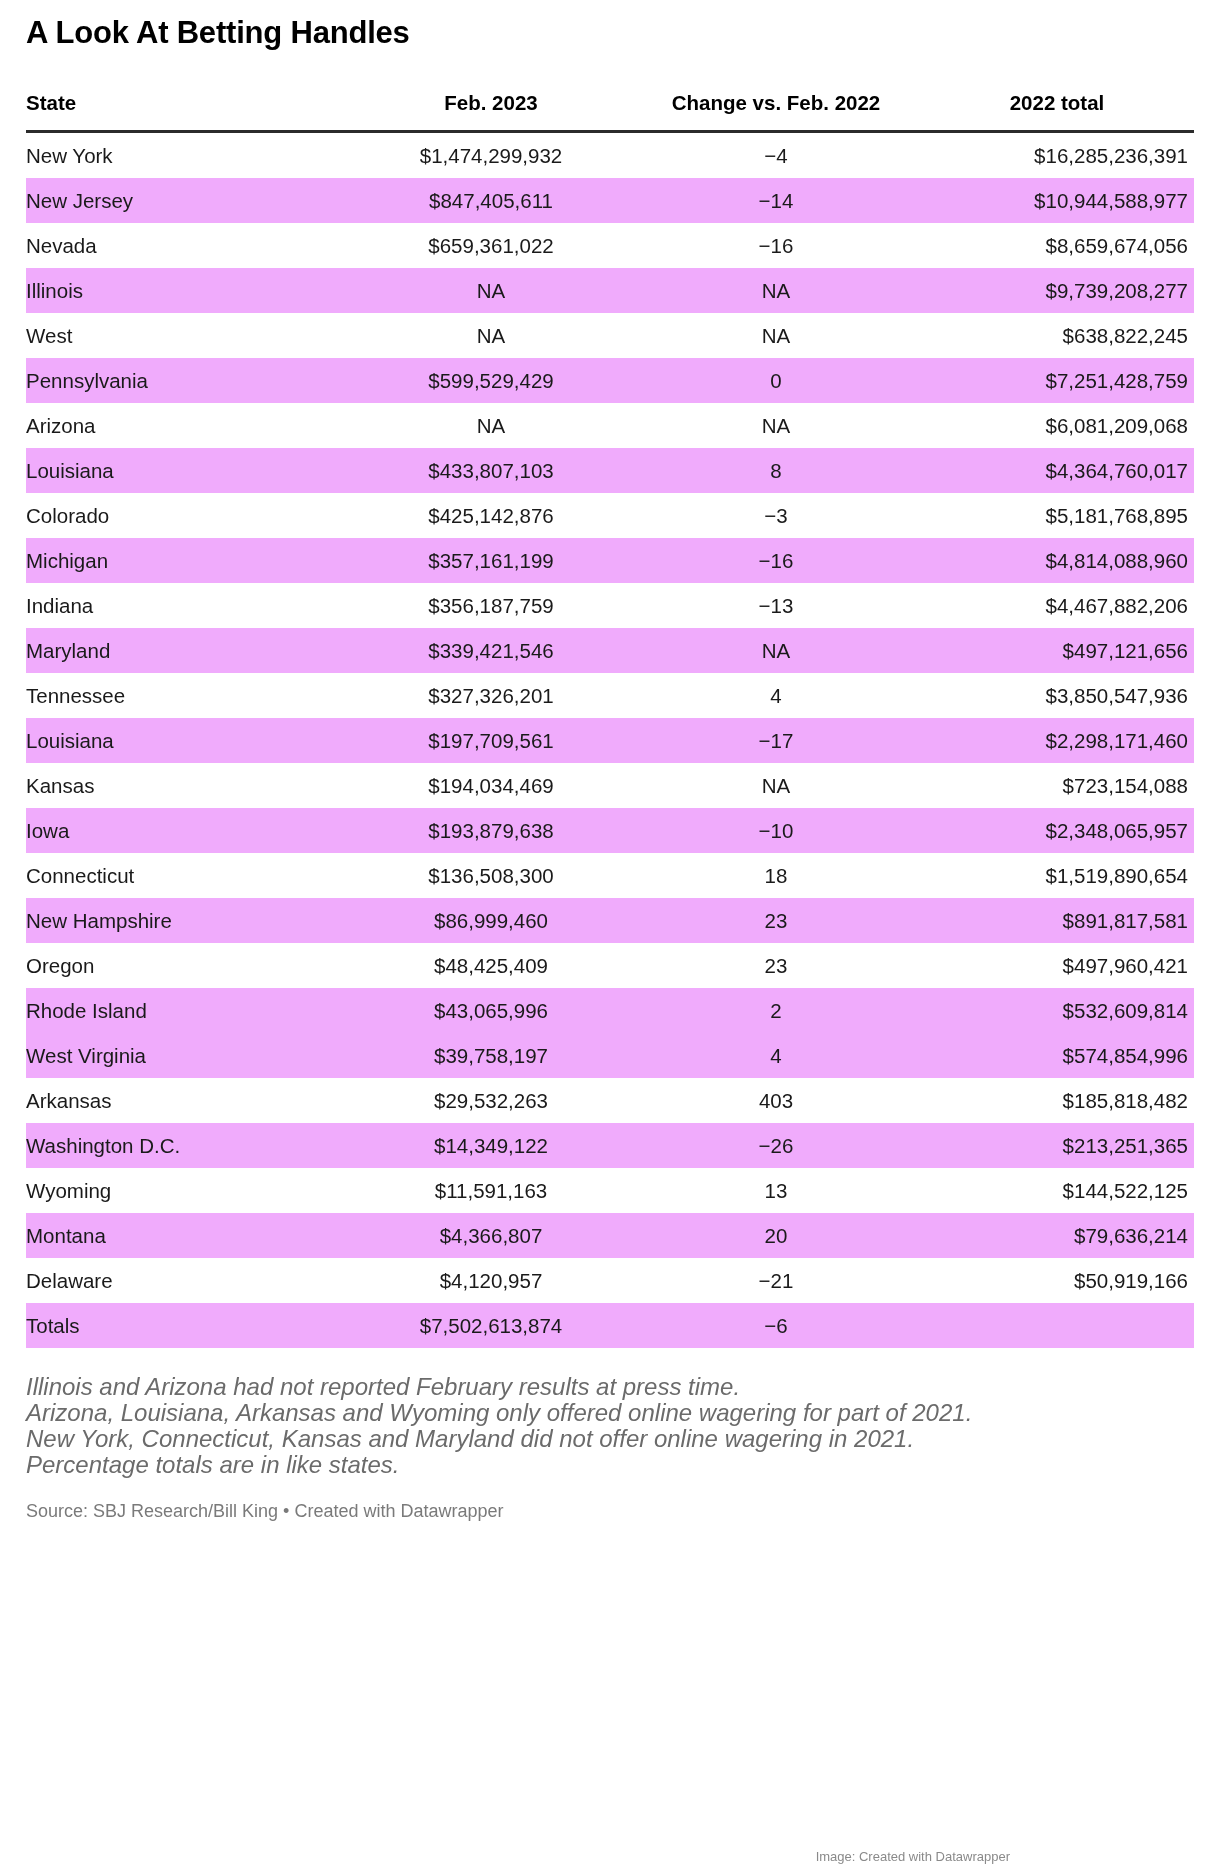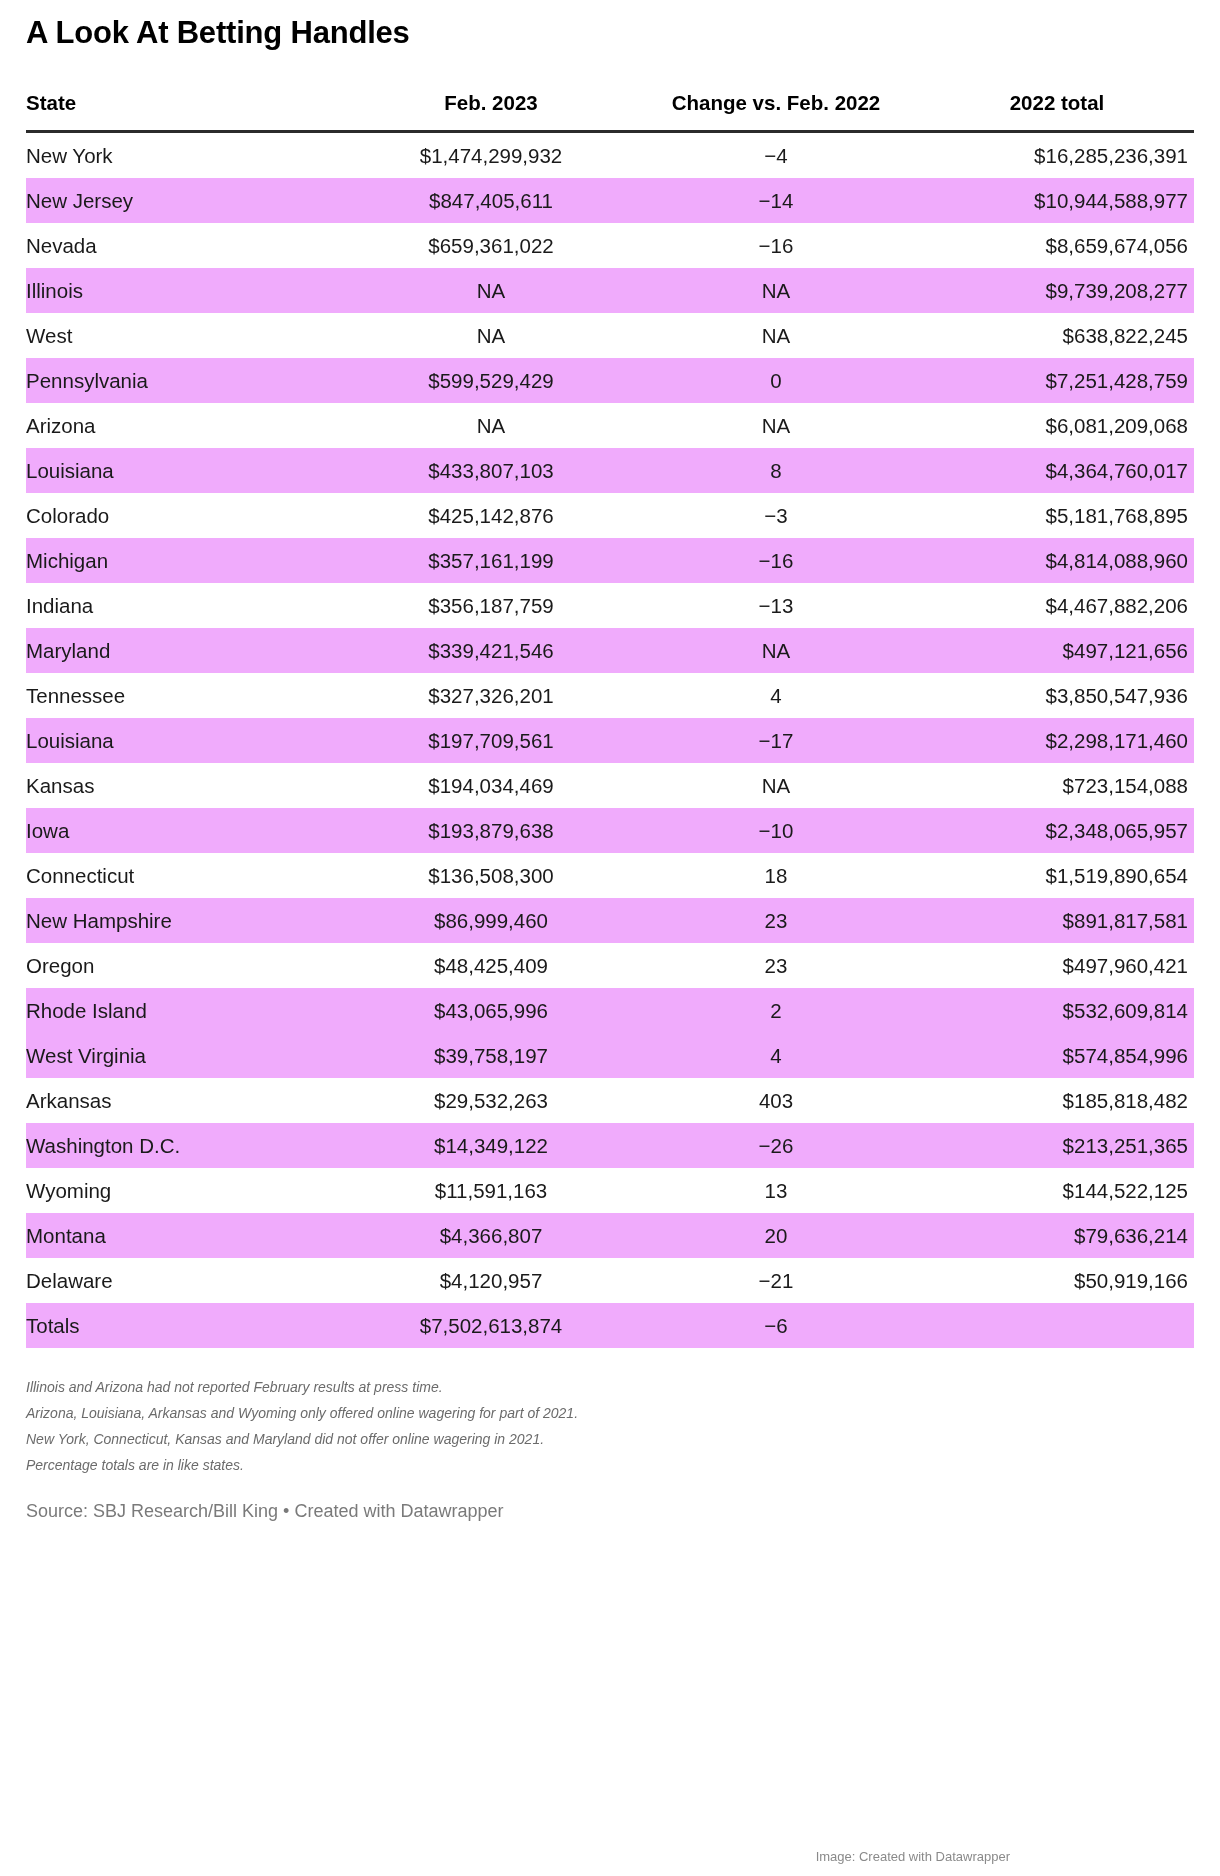--- a/index.html
+++ b/index.html
@@ -69,21 +69,21 @@
     white-space: nowrap;
     font-weight: normal;
   }
   tbody td.td-state { text-align: left; padding-left: 0px; }
   tbody td.td-feb   { text-align: center; }
   tbody td.td-chg   { text-align: center; }
   tbody td.td-tot   { text-align: right; padding-right: 6px; }
 
   .notes {
     margin-top: 26px;
-    font-size: 14px;
+    font-size: 24px;
     font-style: italic;
     color: #6b6b6b;
     line-height: 26px;
   }
   .notes div { white-space: nowrap; }
 
   .source {
     margin-top: 22px;
     font-size: 18px;
     color: #7a7a7a;

